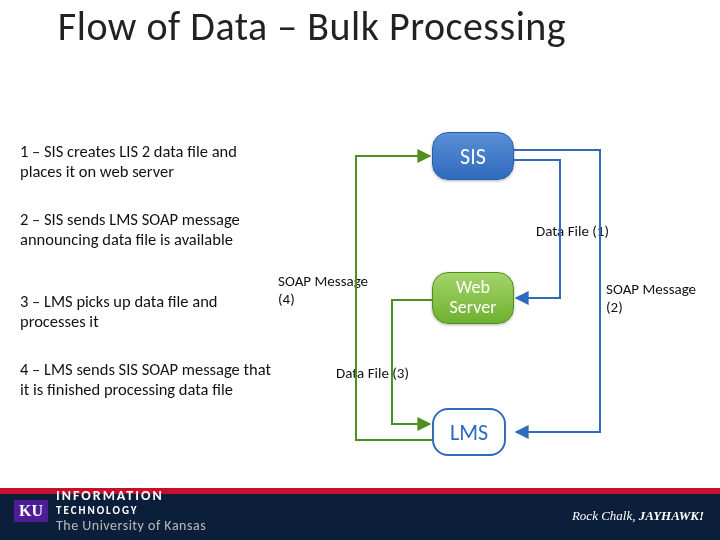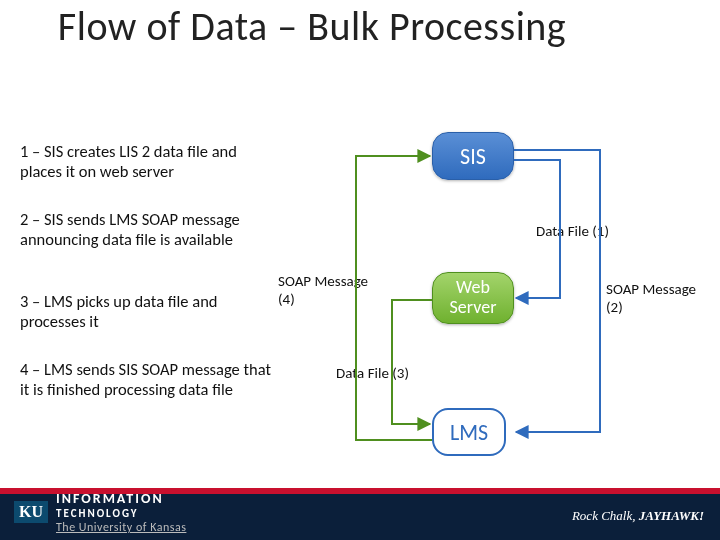--- a/index.html
+++ b/index.html
@@ -9,24 +9,24 @@
   .step { position: absolute; font-size: 16.5px; line-height: 1.2; color: #111; max-width: 255px; }
   .label { position: absolute; font-size: 15px; color: #111; }
   .node { position: absolute; display: flex; align-items: center; justify-content: center; font-size: 22px; color: #fff; font-weight: 400; border-radius: 16px; }
   .node-sis { background: linear-gradient(#5a8fd6,#2f6bbd); border: 1px solid #2a5fa8; box-shadow: 0 1px 3px rgba(0,0,0,.3); }
   .node-web { background: linear-gradient(#a3d46b,#6fb12f); border: 1px solid #4f8f1f; box-shadow: 0 1px 3px rgba(0,0,0,.3); font-size: 18px; color: #fff; text-align:center; line-height:1.1; }
   .node-lms { background: #fff; color: #2f6bbd; border: 2px solid #2f6bbd; font-size: 22px; }
   svg.arrows { position: absolute; top: 0; left: 0; width: 720px; height: 540px; pointer-events: none; }
   .footer { position: absolute; left: 0; bottom: 0; width: 720px; height: 46px; background: #0b1f3a; }
   .footer-red { position: absolute; left: 0; bottom: 46px; width: 720px; height: 6px; background: #c8102e; }
   .footer-left { position: absolute; left: 14px; bottom: 6px; display: flex; align-items: center; gap: 8px; }
-  .ku-badge { width: 34px; height: 22px; background: #0c4a6e; color: #fff; display:flex; align-items:center; justify-content:center; font-weight: bold; font-size: 16px; font-family: Georgia, serif; }
+  .ku-badge { width: 34px; height: 22px; background: #4c1d95; color: #fff; display:flex; align-items:center; justify-content:center; font-weight: bold; font-size: 16px; font-family: Georgia, serif; }
   .it-text .l1 { color: #fff; font-size: 14px; letter-spacing: 2px; font-weight: 600; }
   .it-text .l2 { color: #fff; font-size: 11px; letter-spacing: 2px; font-weight: 600; }
-  .it-text .l3 { color: #bbb; font-size: 12px; letter-spacing: 0.5px; text-decoration: underline; }
+  .it-text .l3 { color: #bbb; font-size: 14px; letter-spacing: 0.5px; }
   .footer-right { position: absolute; right: 16px; bottom: 16px; color: #fff; font-style: italic; font-size: 13px; font-family: Georgia, serif; margin-left: 28px; }
   .footer-right .jh { font-weight: bold; font-style: italic; color: #fff; }
 </style>
 </head>
 <body>
 <div class="slide">
 
 <div class="title">Flow of Data – Bulk Processing</div>
 
 <div class="step" style="top:142px; left:20px;">1 – SIS creates LIS 2 data file and places it on web server</div>

